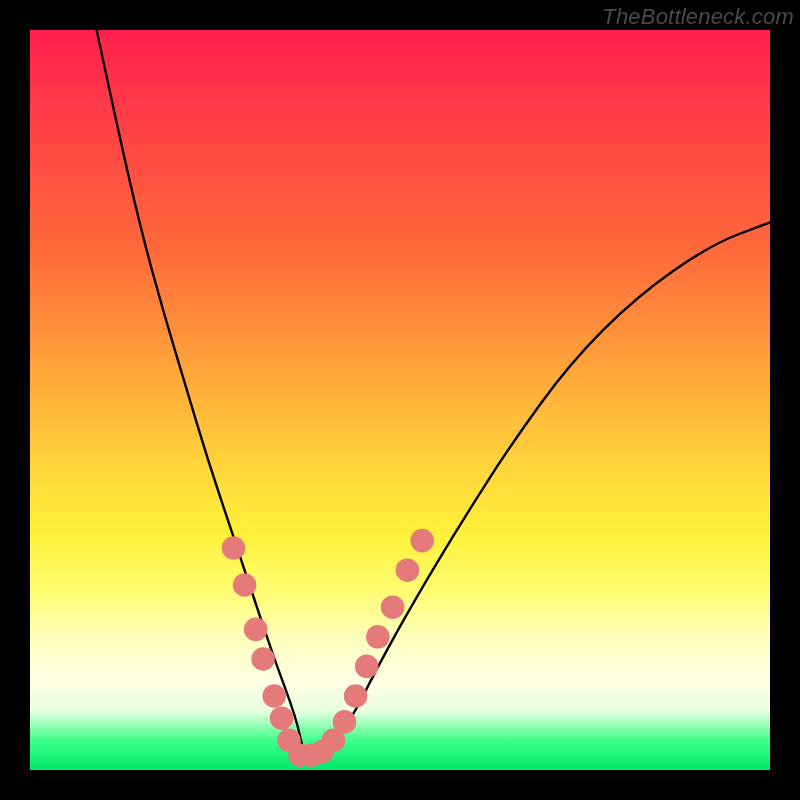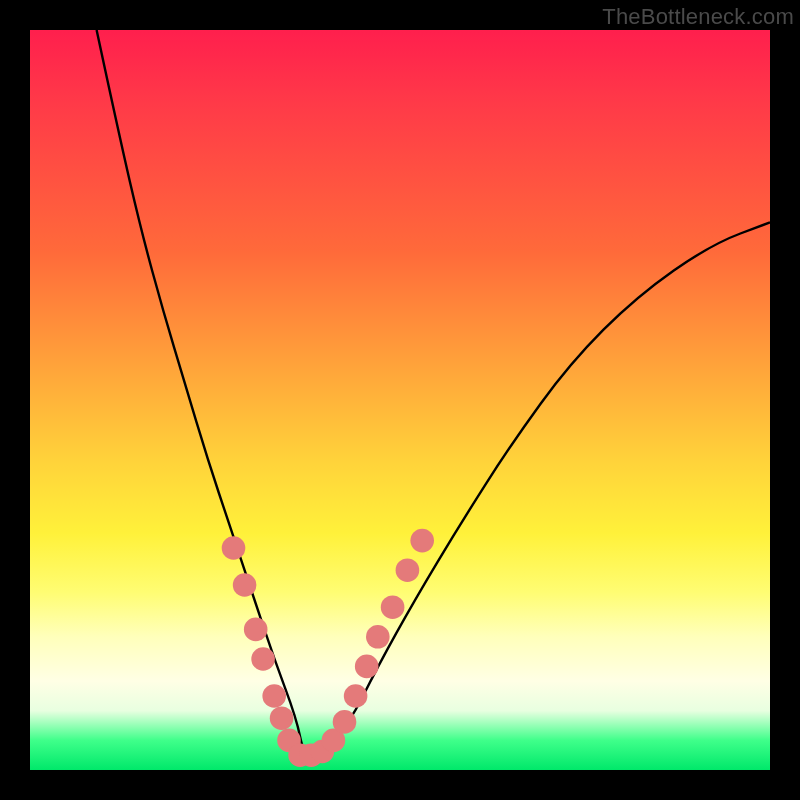--- a/index.html
+++ b/index.html
@@ -9,20 +9,21 @@
     height: 800px;
     background: #000;
     overflow: hidden;
     font-family: Arial, Helvetica, sans-serif;
   }
   .frame {
     position: relative;
     width: 800px;
     height: 800px;
     background: #000;
+    font-style: italic;
   }
   .plot {
     position: absolute;
     left: 30px;
     top: 30px;
     width: 740px;
     height: 740px;
     
     background: linear-gradient(
       to bottom,

